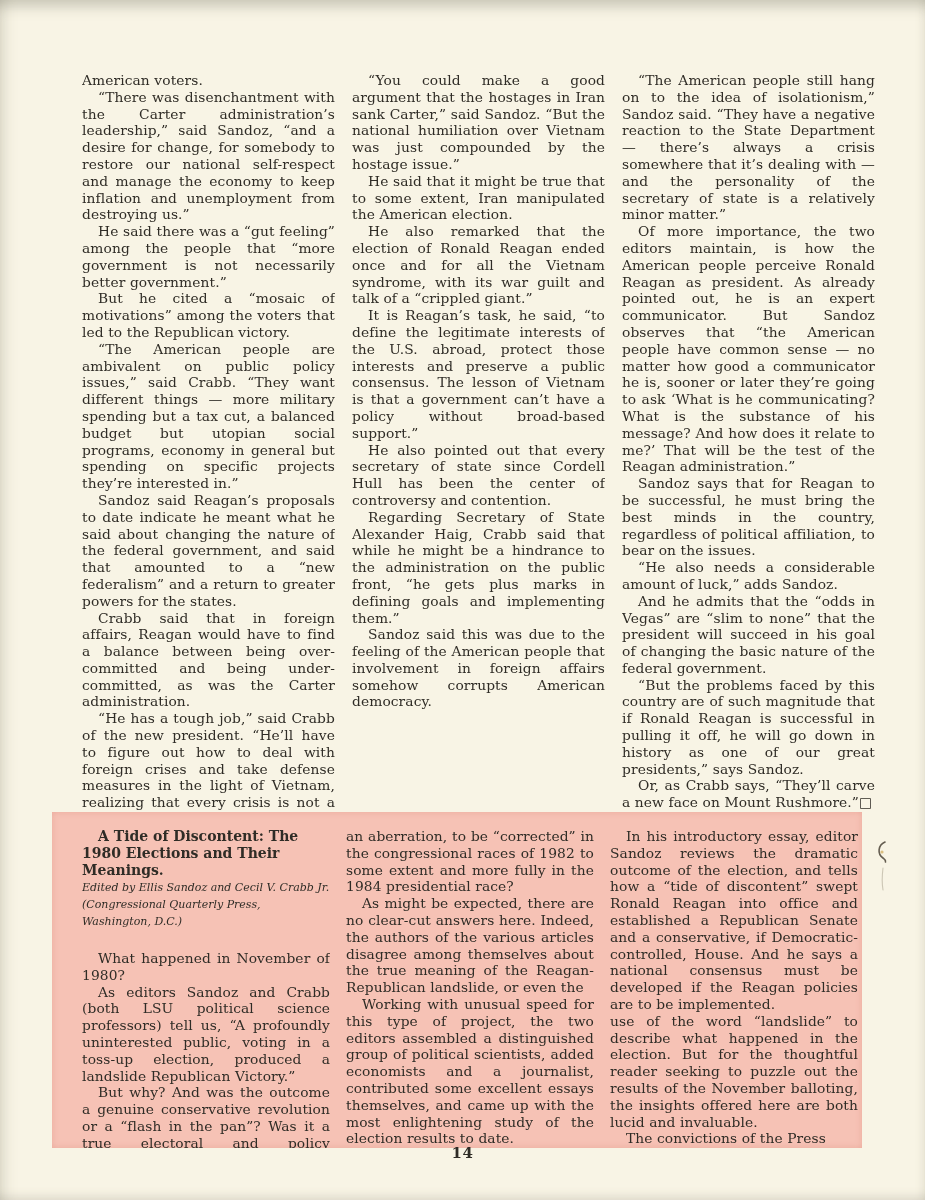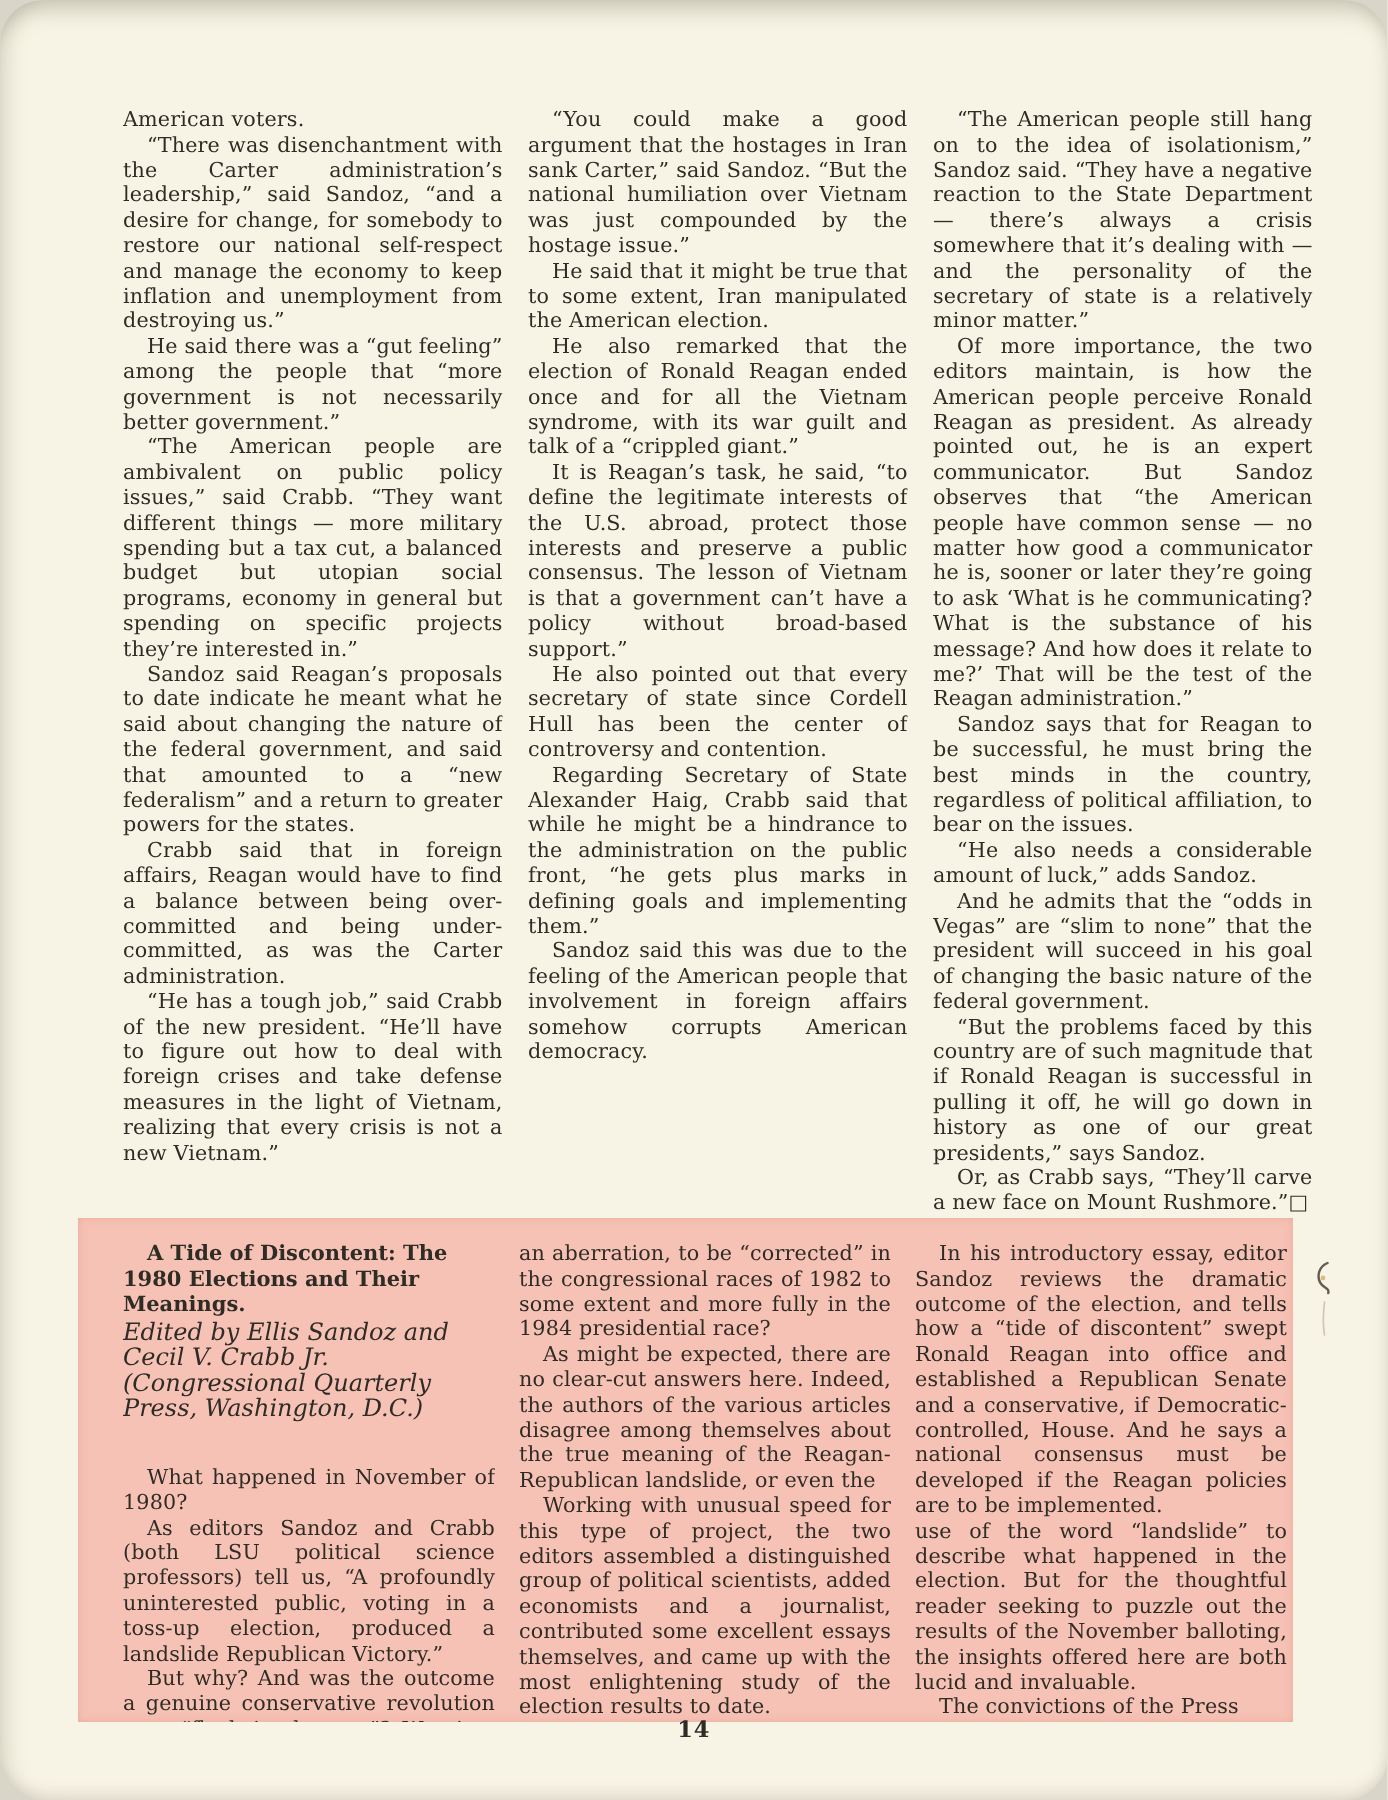--- a/index.html
+++ b/index.html
@@ -12,21 +12,20 @@
     width:925px;height:1200px;
     margin:0 auto;
     background:#f8f4e5;
     box-shadow:
       inset 0 16px 14px -10px rgba(110,108,92,0.35),
       inset 16px 0 14px -12px rgba(110,108,92,0.22),
       inset -10px 0 10px -8px rgba(110,108,92,0.12),
       inset 0 -12px 10px -8px rgba(110,108,92,0.18);
     overflow:hidden;
     color:#2f2c26;
-    border-radius:29px;
   }
   .article{
     position:absolute;left:82px;top:72px;width:793px;
     display:flex;gap:17px;
   }
   .article .col{width:253px;height:740px;overflow:hidden;}
   .para{
     margin:0;
     font-size:13.8px;line-height:16.8px;
     text-align:justify;
@@ -44,22 +43,22 @@
   }
   .review-cols .rcol{width:248px;height:320px;overflow:hidden;}
   .review-title{
     margin:0;
     font-size:14px;line-height:17px;
     font-weight:bold;
     text-indent:16px;
     text-align:left;
   }
   .review-byline{
-    margin:0 0 30px 0;
-    font-size:16px;line-height:17px;
+    margin:0 0 20px 0;
+    font-size:11px;line-height:17px;
     font-style:italic;
     text-align:left;
   }
   .page-number{
     position:absolute;left:0;top:1144px;width:925px;
     text-align:center;
     font-size:15px;font-weight:bold;
     letter-spacing:0.5px;
   }
   .scan-mark{
@@ -70,20 +69,21 @@
 </head>
 <body>
 
 <div class="page">
 
   <div class="article">
     <div class="col">
         <p class="para">American voters.</p>
         <p class="para indent">“There was disenchantment with the Carter administration’s leadership,” said Sandoz, “and a desire for change, for somebody to restore our national self-respect and manage the economy to keep inflation and unemployment from destroying us.”</p>
         <p class="para indent">He said there was a “gut feeling” among the people that “more government is not necessarily better government.”</p>
+        <p class="para indent">But he cited a “mosaic of motivations” among the voters that led to the Republican victory.</p>
         <p class="para indent">“The American people are ambivalent on public policy issues,” said Crabb. “They want different things — more military spending but a tax cut, a balanced budget but utopian social programs, economy in general but spending on specific projects they’re interested in.”</p>
         <p class="para indent">Sandoz said Reagan’s proposals to date indicate he meant what he said about changing the nature of the federal government, and said that amounted to a “new federalism” and a return to greater powers for the states.</p>
         <p class="para indent">Crabb said that in foreign affairs, Reagan would have to find a balance between being over-committed and being under-committed, as was the Carter administration.</p>
         <p class="para indent">“He has a tough job,” said Crabb of the new president. “He’ll have to figure out how to deal with foreign crises and take defense measures in the light of Vietnam, realizing that every crisis is not a new Vietnam.”</p>
       </div>
     <div class="col">
         <p class="para indent">“You could make a good argument that the hostages in Iran sank Carter,” said Sandoz. “But the national humiliation over Vietnam was just compounded by the hostage issue.”</p>
         <p class="para indent">He said that it might be true that to some extent, Iran manipulated the American election.</p>
         <p class="para indent">He also remarked that the election of Ronald Reagan ended once and for all the Vietnam syndrome, with its war guilt and talk of a “crippled giant.”</p>
         <p class="para indent">It is Reagan’s task, he said, “to define the legitimate interests of the U.S. abroad, protect those interests and preserve a public consensus. The lesson of Vietnam is that a government can’t have a policy without broad-based support.”</p>

